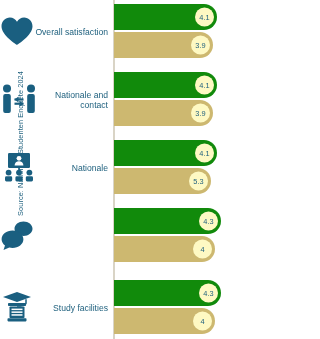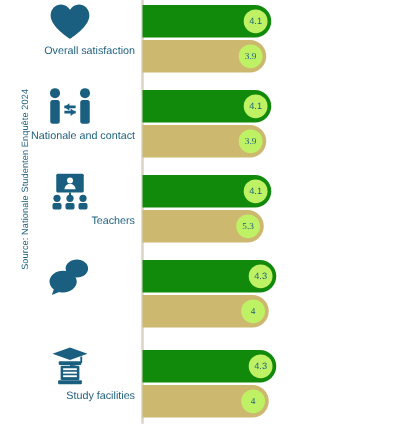--- a/index.html
+++ b/index.html
@@ -41,21 +41,20 @@
     left:0; right:0;
     height:62px;
   }
 
   
   .cat-side{
     position:absolute;
     left:0; top:0;
     width:111px; height:62px;
     display:flex;
-    flex-direction:column;
     align-items:center;
     justify-content:flex-start;
   }
   .cat-icon{
     height:34px;
     display:flex;align-items:center;justify-content:center;
     color:#1a5f80;
   }
   .cat-icon svg{display:block;}
   .cat-label{
@@ -70,39 +69,39 @@
   }
 
   
   .bars{
     position:absolute;
     left:114px; top:4px;
     right:0;
     height:56px;
   }
   .bar-row{position:relative;height:26px;}
-  .bar-row + .bar-row{margin-top:2px;font-family:Liberation Serif, serif;}
+  .bar-row + .bar-row{margin-top:2px;}
 
   .bar{
     position:absolute;
     left:0; top:0;
     height:26px;
     border-radius:0 13px 13px 0;
     box-sizing:border-box;
   }
   .bar.green{background:#118A0B;}
   .bar.tan{background:#CDB870;}
 
   .badge{
     position:absolute;
     top:50%;
     transform:translateY(-50%);
     width:19px;height:19px;
     border-radius:50%;
-    background:#bef264;
+    background:#fef9c3;
     display:flex;align-items:center;justify-content:center;
     font-size:7.4px;
     color:#1d5f7d;
     box-sizing:border-box;
   }
 </style>
 </head>
 <body>
 
 <div id="chart-root">
@@ -168,21 +167,21 @@
               <path d="M14.6 13.4c0-2.6 2-4.2 4.4-4.2s4.4 1.6 4.4 4.2z" fill="#ffffff"></path>
               <rect x="18.2" y="16" width="1.6" height="2.5"></rect>
               <circle cx="8.6" cy="20.6" r="2.9"></circle>
               <rect x="5" y="24.3" width="7.2" height="5.2" rx="1.4"></rect>
               <circle cx="19" cy="20.6" r="2.9"></circle>
               <rect x="15.4" y="24.3" width="7.2" height="5.2" rx="1.4"></rect>
               <circle cx="29.4" cy="20.6" r="2.9"></circle>
               <rect x="25.8" y="24.3" width="7.2" height="5.2" rx="1.4"></rect>
             </svg>
           </div>
-          <div class="cat-label">Teachers</div>
+          <div class="cat-label">Nationale</div>
         </div>
         <div class="bars">
           <div class="bar-row">
             <div class="bar green" style="width: 103px;"></div>
             <div class="badge" style="left: 81px;">4.1</div>
           </div>
           <div class="bar-row">
             <div class="bar tan" style="width: 97px;"></div>
             <div class="badge" style="left: 75px;">5.3</div>
           </div>

